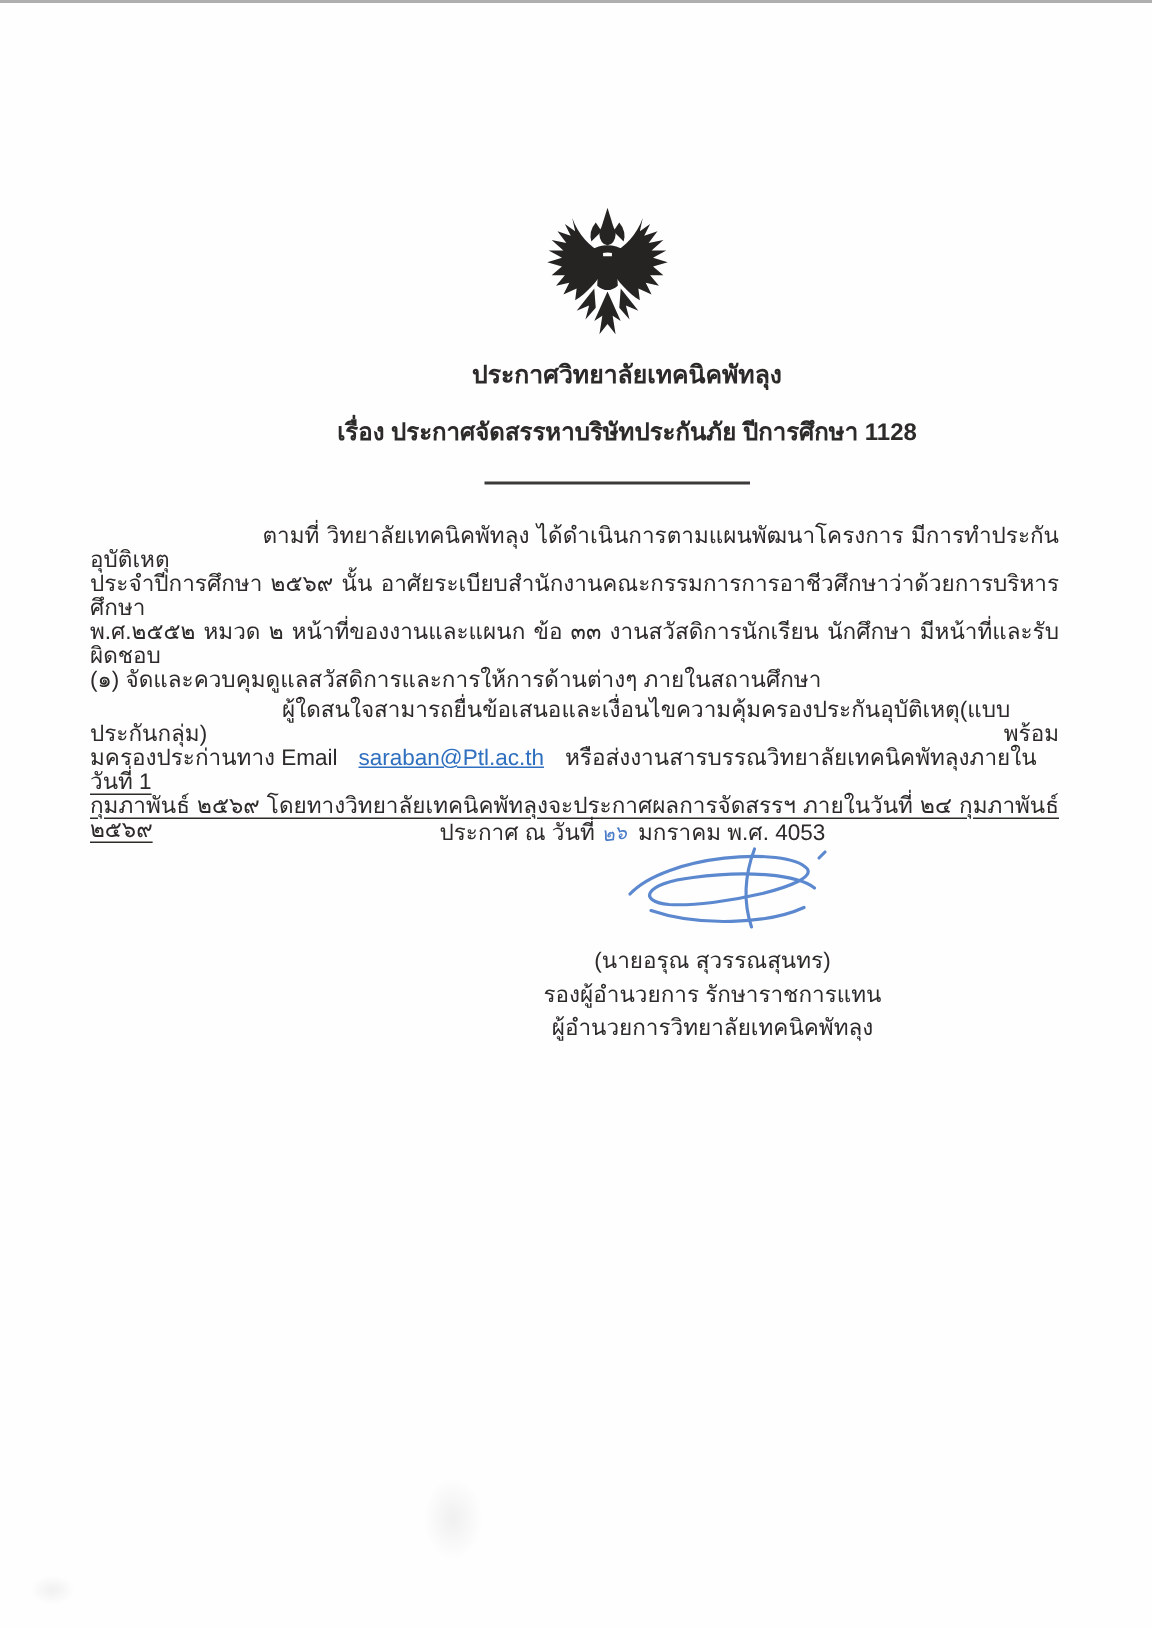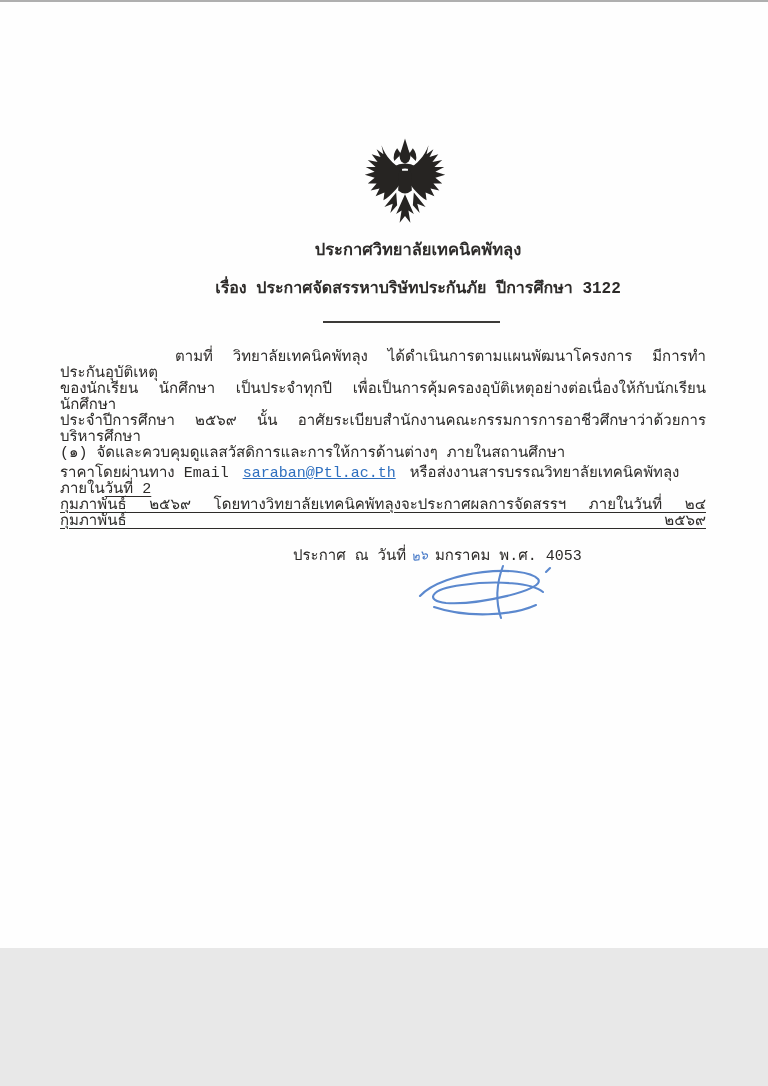--- a/index.html
+++ b/index.html
@@ -1,19 +1,19 @@
 <!DOCTYPE html>
 <html style="--ink: #2d2b29; --link_blue: #2e6fbf; --signature_blue: #4a7cc9;"><head>
 <meta charset="utf-8">
 <style>
   html,body{margin:0;padding:0;background:#e8e8e8;}
   .page{
-    position:relative;width:768px;height:948px;margin:0 auto;
+    position:relative;width:768px;height:1086px;margin:0 auto;
     background:#fefefe;overflow:hidden;
-    font-family:Liberation Mono, monospace;
+    font-family:Liberation Sans, sans-serif;
     color:var(--ink,#2d2b29);
   }
   .top-edge{position:absolute;top:0;left:0;right:0;height:2px;background:#6e6e6e;opacity:.55;}
   .emblem{position:absolute;left:356px;top:138px;width:98px;height:99px;}
   .emblem svg{width:100%;height:100%;}
   .header-col{position:absolute;left:68px;top:236px;width:700px;text-align:center;}
   .doc-title{font-size:16.5px;font-weight:bold;}
   .doc-subject{font-size:16px;font-weight:bold;margin-top:13px;}
   .divider{position:absolute;top:321px;left:323px;width:177px;height:2px;background:#3c3a38;}
   .para{position:absolute;left:60px;width:646px;font-size:15px;line-height:16px;}
@@ -58,50 +58,56 @@
         <path d="M44 33 L56 33 L57 53 Q50 59 43 53 Z"></path>
         <path d="M50 57 L41 77 L46.5 73.5 L44.5 86 L50 79 L55.5 86 L53.5 73.5 L59 77 Z"></path>
         <path d="M41 55 L29 70 L37.5 66.5 L35 76 L42 68 Z"></path>
         <path d="M59 55 L71 70 L62.5 66.5 L65 76 L58 68 Z"></path>
       </g>
     </svg>
   </div>
 
   <div class="header-col">
     <div class="doc-title">ประกาศวิทยาลัยเทคนิคพัทลุง</div>
-    <div class="doc-subject">เรื่อง  ประกาศจัดสรรหาบริษัทประกันภัย ปีการศึกษา 3122</div>
+    <div class="doc-subject">เรื่อง  ประกาศจัดสรรหาบริษัทประกันภัย ปีการศึกษา 1128</div>
   </div>
 
   <div class="divider"></div>
 
   <div class="para p1">
     <div class="line fill ind1">ตามที่  วิทยาลัยเทคนิคพัทลุง  ได้ดำเนินการตามแผนพัฒนาโครงการ  มีการทำประกันอุบัติเหตุ</div>
-    <div class="line fill">ของนักเรียน นักศึกษา เป็นประจำทุกปี เพื่อเป็นการคุ้มครองอุบัติเหตุอย่างต่อเนื่องให้กับนักเรียน นักศึกษา</div>
     <div class="line fill">ประจำปีการศึกษา ๒๕๖๙ นั้น  อาศัยระเบียบสำนักงานคณะกรรมการการอาชีวศึกษาว่าด้วยการบริหารศึกษา</div>
+    <div class="line fill">พ.ศ.๒๕๕๒  หมวด ๒ หน้าที่ของงานและแผนก ข้อ ๓๓  งานสวัสดิการนักเรียน นักศึกษา มีหน้าที่และรับผิดชอบ</div>
     <div class="line">(๑) จัดและควบคุมดูแลสวัสดิการและการให้การด้านต่างๆ ภายในสถานศึกษา</div>
   </div>
 
   <div class="para p2">
+    <div class="line fill ind2">ผู้ใดสนใจสามารถยื่นข้อเสนอและเงื่อนไขความคุ้มครองประกันอุบัติเหตุ(แบบประกันกลุ่ม) พร้อม</div>
     <div class="line">
-      <span>ราคาโดยผ่านทาง Email</span><span class="email">saraban@Ptl.ac.th</span><span class="after-email">หรือส่งงานสารบรรณวิทยาลัยเทคนิคพัทลุงภายใน</span><span class="u">วันที่ 2</span>
+      <span>มครองประก่านทาง Email</span><span class="email">saraban@Ptl.ac.th</span><span class="after-email">หรือส่งงานสารบรรณวิทยาลัยเทคนิคพัทลุงภายใน</span><span class="u">วันที่ 1</span>
     </div>
     <div class="line fill u">กุมภาพันธ์ ๒๕๖๙ โดยทางวิทยาลัยเทคนิคพัทลุงจะประกาศผลการจัดสรรฯ ภายในวันที่  ๒๔ กุมภาพันธ์ ๒๕๖๙</div>
   </div>
 
   <div class="date-line">
     <span>ประกาศ  ณ  วันที่</span><span class="hand-day">๒๖</span><span class="date-suffix">มกราคม  พ.ศ. 4053</span>
   </div>
 
   <div class="sig-scribble">
     <svg viewBox="0 0 152 60" aria-hidden="true">
       <g fill="none" stroke="#4a7cc9" stroke-width="2.1" stroke-linecap="round" opacity="0.9">
         <path d="M14 34 C38 8 118 2 132 17 C141 28 72 43 40 41 C19 39 23 27 56 23 C92 18 126 21 137 30"></path>
         <path d="M97 4 C91 20 89 38 95 56"></path>
         <path d="M28 45 C60 56 106 54 130 43"></path>
         <path d="M140 10 l4 -4"></path>
       </g>
     </svg>
   </div>
 
+  <div class="sig-block">
+    <div>(นายอรุณ  สุวรรณสุนทร)</div>
+    <div>รองผู้อำนวยการ  รักษาราชการแทน</div>
+    <div>ผู้อำนวยการวิทยาลัยเทคนิคพัทลุง</div>
+  </div>
 
   <div class="smudge"></div>
   <div class="smudge2"></div>
 </div>
 
 </body></html>

